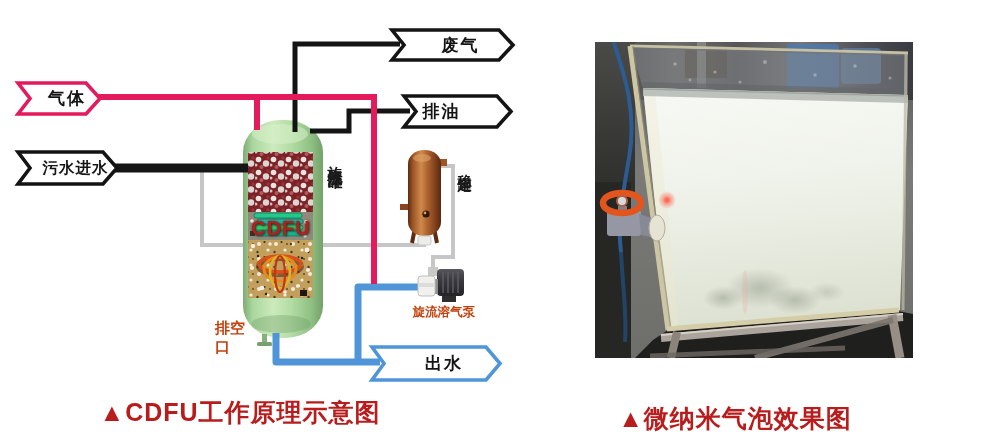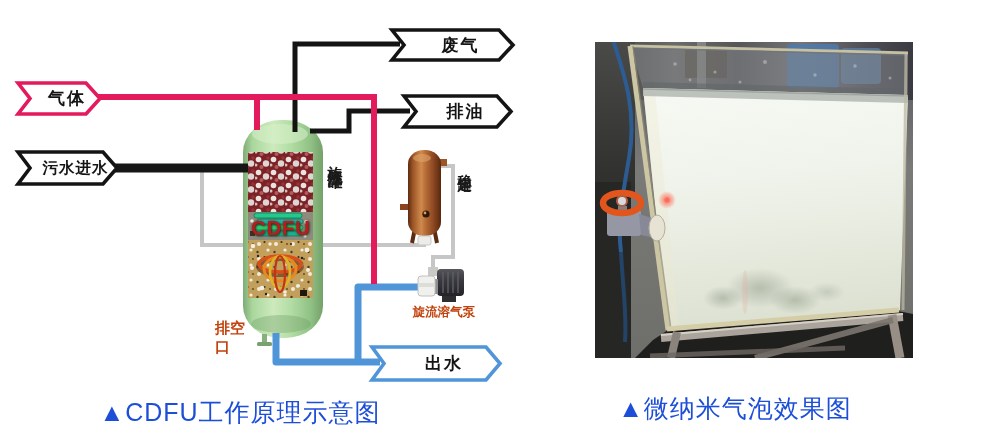--- a/index.html
+++ b/index.html
@@ -18,21 +18,21 @@
     position:absolute; writing-mode:vertical-rl; text-orientation:upright;
     color:#1a1a1a; font-weight:bold; letter-spacing:2px;
   }
   .cdfu-txt {
     position:absolute; color:#b91c1c; font-weight:bold; font-size:20px;
     letter-spacing:1px; text-shadow:0 0 3px rgba(40,40,20,.8), 1px 1px 2px rgba(40,40,20,.7);
     display:flex; align-items:center; justify-content:center;
   }
   .small-lbl { position:absolute; color:#c2410c; font-weight:bold; display:flex; align-items:center; justify-content:center; }
   .caption {
-    position:absolute; color:#1d4ed8; font-weight:normal; font-size:25px;
+    position:absolute; color:#b91c1c; font-weight:bold; font-size:25px;
     display:flex; align-items:center; justify-content:center; white-space:nowrap;
     letter-spacing:1px;
   }
   .photo {
     position:absolute; left:595px; top:42px; width:318px; height:316px; overflow:hidden;
     background:linear-gradient(180deg,#70706e 0%,#67676a 18%,#7a7a78 40%,#6e6e6a 100%);
   }
 </style>
 </head>
 <body>
@@ -179,21 +179,21 @@
       <polygon points="392,30 499,30 513,45 499,60 392,60 404,45" stroke="#141414" stroke-width="3.6"></polygon>
       <polygon points="404,96 497,96 511,111.5 497,127 404,127 416,111.5" stroke="#141414" stroke-width="3.6"></polygon>
       <polygon points="18,83 86,83 100,98.5 86,114 18,114 30,98.5" stroke="#e31a5c" stroke-width="3.6"></polygon>
       <polygon points="18,152 103,152 117,168 103,184 18,184 30,168" stroke="#141414" stroke-width="3.6"></polygon>
       <polygon points="372,347 486,347 500,363.5 486,380 372,380 384,363.5" stroke="#4f95d8" stroke-width="3.6"></polygon>
     </g>
   </svg>
 
   <div class="lbl banner-txt" style="left:392px;top:30px;width:121px;height:30px">废气</div>
   <div class="lbl banner-txt" style="left:18px;top:83px;width:82px;height:31px">气体</div>
-  <div class="lbl banner-txt" style="left:404px;top:96px;width:107px;height:31px">排油</div>
+  <div class="lbl banner-txt" style="left:380px;top:96px;width:107px;height:31px">排油</div>
   <div class="lbl banner-txt" style="left:372px;top:347px;width:128px;height:33px">出水</div>
   <div class="lbl banner-txt-sm" style="left:18px;top:152px;width:99px;height:32px">污水进水</div>
 
   <div class="vtext" style="left:325px;top:154px;height:90px;font-size:15px">旋流气浮罐</div>
   <div class="cdfu-txt" style="left:248px;top:216px;width:66px;height:24px">CDFU</div>
   <div class="vtext" style="left:456px;top:163px;height:50px;font-size:14px">稳定罐</div>
   <div class="small-lbl" style="left:406px;top:305px;width:76px;height:15px;font-size:12.5px">旋流溶气泵</div>
   <div class="small-lbl" style="left:215px;top:331px;width:44px;height:14px;font-size:15px">排空口</div>
 
   <div class="photo">
@@ -278,15 +278,15 @@
         <circle cx="27" cy="159" r="5" fill="#d8dade" stroke="#b06040" stroke-width="2"></circle>
       </g>
 
       <circle cx="72" cy="158" r="9" fill="url(#redGlow)"></circle>
       <circle cx="72" cy="158" r="2.5" fill="#ff6a55" opacity="0.9"></circle>
       <ellipse cx="150" cy="250" rx="3" ry="22" fill="#e8a9a0" opacity="0.25"></ellipse>
     </svg>
   </div>
 
   <div class="caption" style="left:95px;top:394px;width:290px;height:36px">▲CDFU工作原理示意图</div>
-  <div class="caption" style="left:595px;top:390px;width:280px;height:36px">▲微纳米气泡效果图</div>
+  <div class="caption" style="left:595px;top:400px;width:280px;height:36px">▲微纳米气泡效果图</div>
 
 </div>
 
 </body></html>

